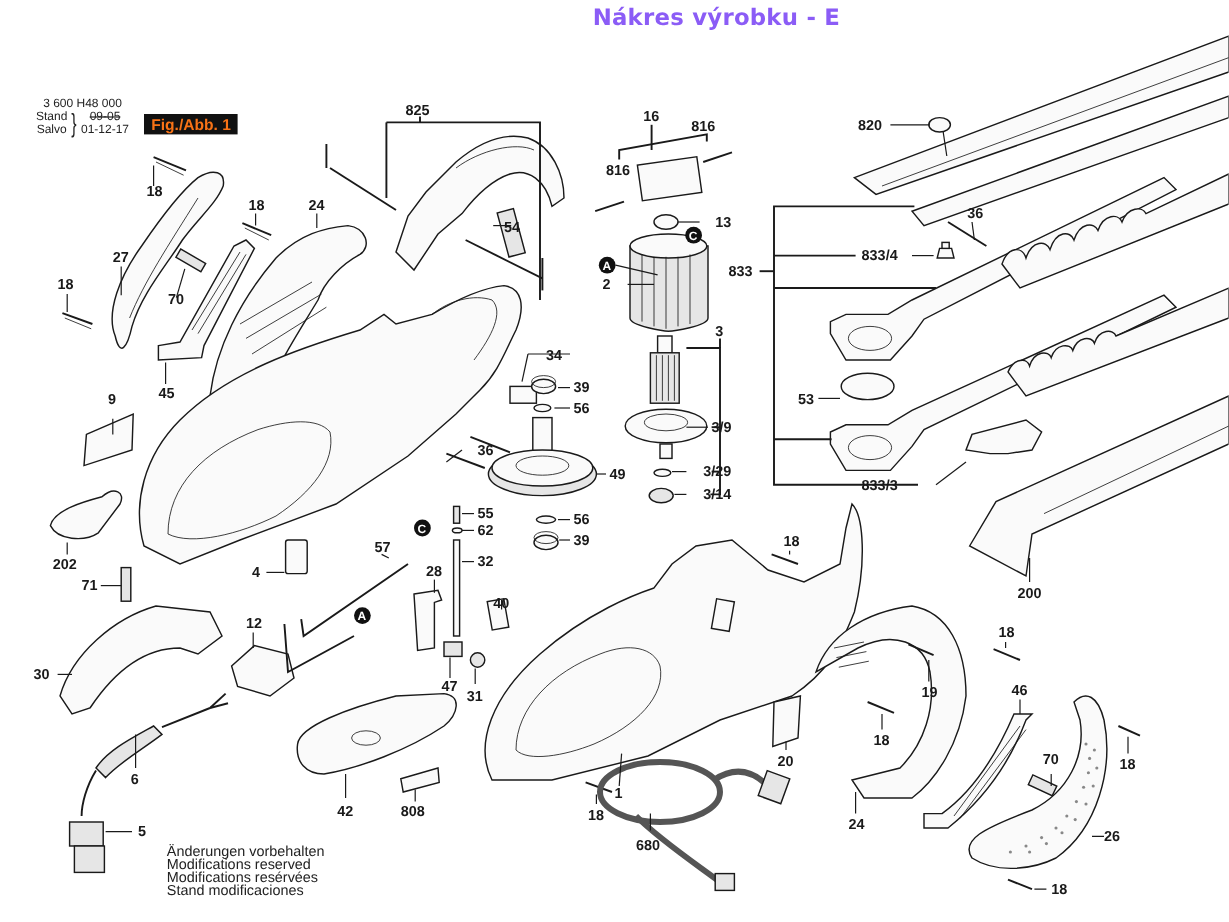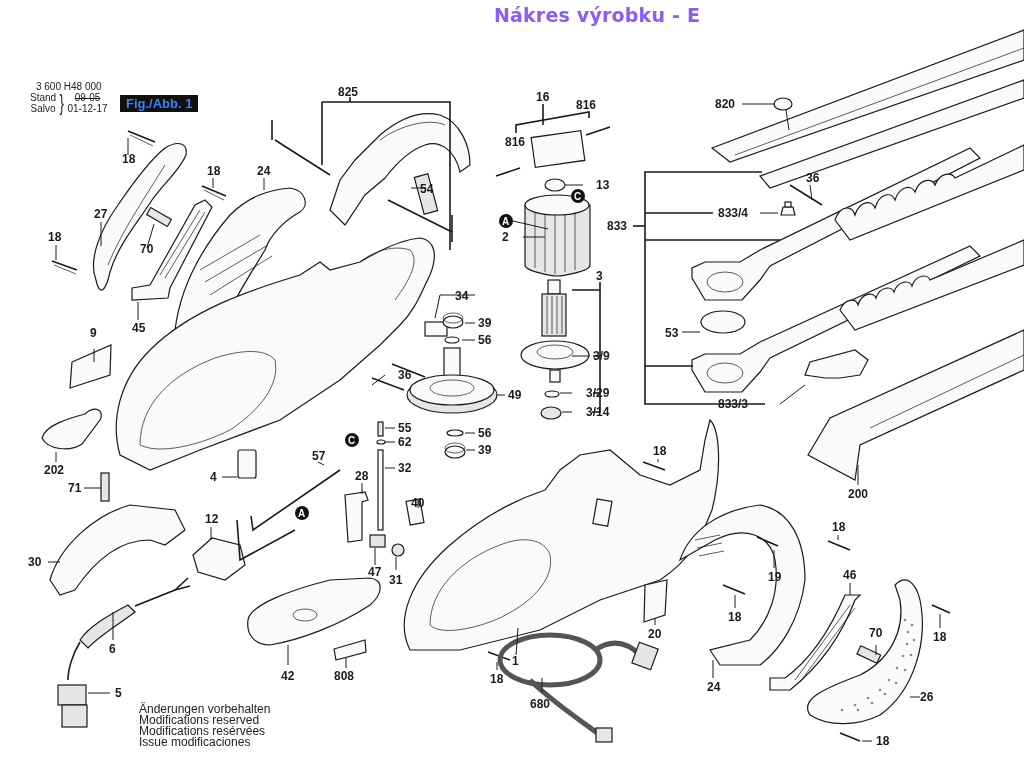--- a/index.html
+++ b/index.html
@@ -2,21 +2,21 @@
 <html><head>
 <meta charset="utf-8">
 <style>
   html, body { margin:0; padding:0; background:#ffffff; }
   body { width:1024px; height:768px; position:relative; overflow:hidden; font-family:"Liberation Sans", sans-serif; color:#1a1a1a; }
   #page-title { position:absolute; left:0; width:939px; top:4px; text-align:center; font-family:"DejaVu Sans", sans-serif; font-weight:bold; font-size:19px; color:#8b5cf6; letter-spacing:0.2px; padding-left:255px; box-sizing:border-box; }
   .docinfo { position:absolute; left:30px; top:81px; font-size:10px; line-height:11px; color:#222;text-align:center; }
   .docinfo .row { display:flex; align-items:center; }
   .brace { font-size:22px; line-height:20px; margin:0 2px; transform:scaleX(0.6); display:inline-block; }
   .struck { text-decoration:line-through; }
-  .fig-badge { position:absolute; left:120px; top:95px; background:#111; color:#3b82f6; font-weight:bold; font-size:13px; padding:1px 6px; }
+  .fig-badge { position:absolute; left:120px; top:95px; background:#111; color:#f97316; font-weight:bold; font-size:13px; padding:1px 6px; }
   .disclaimer { position:absolute; left:139px; top:704px; font-size:12px; line-height:11px; color:#222; }
   svg#diagram { position:absolute; left:0; top:0; }
   .lbl { font-family:"Liberation Sans", sans-serif; font-weight:bold; font-size:12px; fill:#1a1a1a; }
   .ln { stroke:#1a1a1a; stroke-width:1; fill:none; }
   .bk { stroke:#1a1a1a; stroke-width:1.6; fill:none; }
   .part { stroke:#1a1a1a; stroke-width:1.2; fill:#fafafa; }
   .partd { stroke:#1a1a1a; stroke-width:1.2; fill:#e6e6e6; }
   .thin { stroke:#1a1a1a; stroke-width:0.7; fill:none; }
   .ref-circle { fill:#111; }
   .ref-text { fill:#fff; font-weight:bold; font-size:10px; font-family:"Liberation Sans", sans-serif; }
@@ -39,21 +39,21 @@
       <div>01-12-17</div>
     </div>
   </div>
 </div>
 <div class="fig-badge">Fig./Abb. 1</div>
 
 <div class="disclaimer">
   <div>Änderungen vorbehalten</div>
   <div>Modifications reserved</div>
   <div>Modifications resérvées</div>
-  <div>Issue modificaciones</div>
+  <div>Stand modificaciones</div>
 </div>
 
 <svg id="diagram" width="1024" height="768" viewBox="0 0 1024 768">
 
   <g>
     <path class="part" d="M96,280 C88,260 100,230 118,205 C135,180 150,160 165,148 C178,140 188,143 186,155 C180,170 165,182 152,200 C138,222 118,245 110,272 C106,290 100,298 96,280 Z"></path>
     <path class="thin" d="M108,265 C120,235 140,205 165,165"></path>
   </g>
   <g>
     <line class="bk" x1="128" y1="131" x2="155" y2="142"></line>

